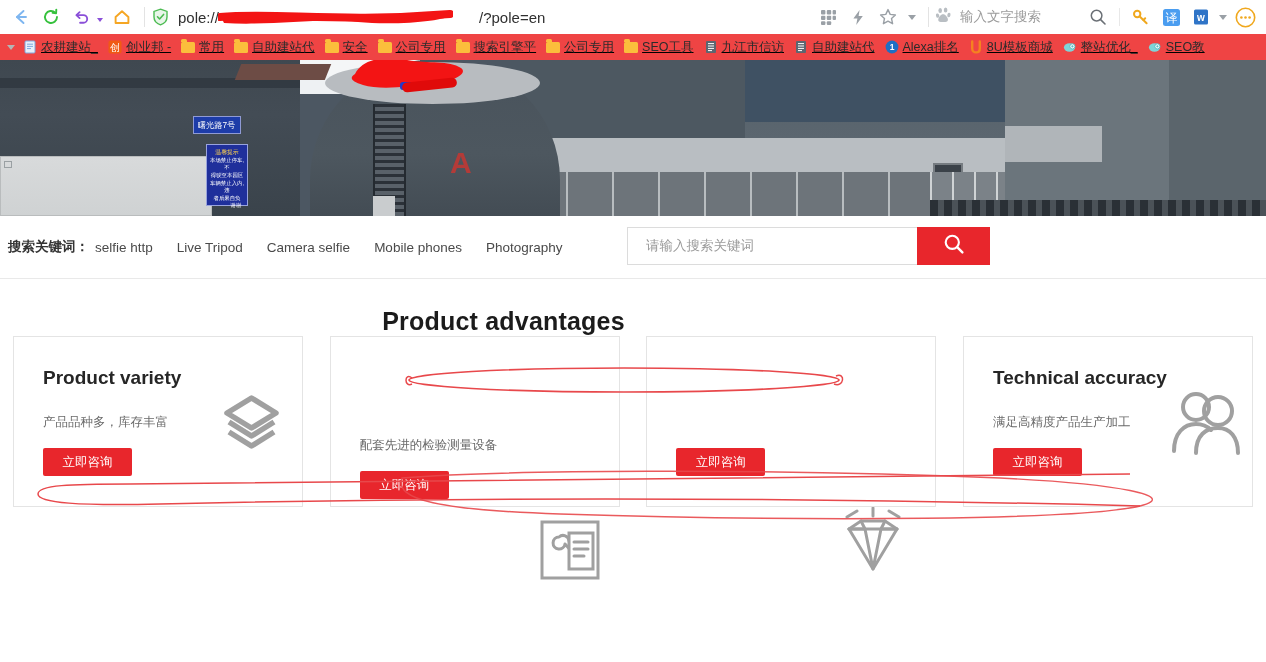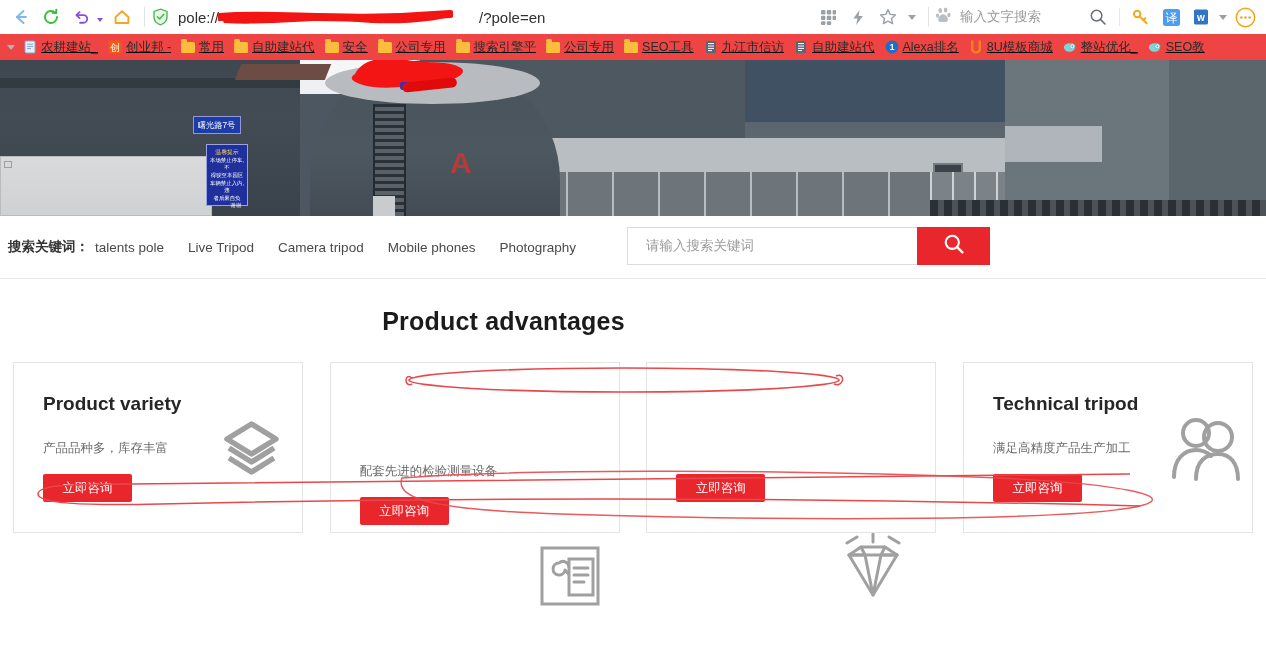--- a/index.html
+++ b/index.html
@@ -153,21 +153,21 @@
   .section{width:1007px;background:#fff;padding-top:28px;box-sizing:border-box;}
   .sec-title{
     text-align:center;font-size:25px;font-weight:bold;color:#1b1b1b;letter-spacing:.2px;
   }
   .sec-sub{
     text-align:center;font-size:13.5px;color:#555;margin-top:19px;position:relative;
   }
 
   
   .cards{
-    display:flex;justify-content:space-between;padding:0 13px;margin-top:26px;box-sizing:border-box;
+    display:flex;justify-content:space-between;padding:0 13px;box-sizing:border-box;
     width:1266px;
   }
   .card{
     width:290px;height:171px;border:1px solid #e4e4e4;box-sizing:border-box;
     position:relative;background:#fff;overflow:visible;
   }
   .card-h{
     font-size:19px;font-weight:bold;color:#262626;line-height:1.28;
     position:absolute;left:29px;top:29px;width:215px;
   }
@@ -488,23 +488,23 @@
         <path d="M10 22 C18 6, 40 4, 62 8 C84 12, 104 8, 116 16 C124 22, 106 30, 86 32 C62 35, 34 38, 18 33 C6 29, 4 26, 10 22 Z" fill="#f31414"></path>
       </svg>
     </div>
     <div class="b-blue"></div>
     <div class="b-redact2"></div>
   </div>
   <div class="b-dot"></div>
 
   <div class="kwbar">
     <span class="kw-label">搜索关键词：</span>
-    <span class="kw-item first">talents pole</span>
+    <span class="kw-item first">selfie http</span>
     <span class="kw-item">Live Tripod</span>
-    <span class="kw-item">Camera tripod</span>
+    <span class="kw-item">Camera selfie</span>
     <span class="kw-item">Mobile phones</span>
     <span class="kw-item">Photography</span>
 
     <div class="kw-search">
       <div class="kw-input">请输入搜索关键词</div>
       <div class="kw-btn">
         <span>
           <svg width="24" height="24" viewBox="0 0 24 24">
               <circle cx="10.3" cy="10.3" r="6.6" fill="none" stroke="#ffffff" stroke-width="2.1"></circle>
               <path d="M15.2 15.2 L20.4 20.4" stroke="#ffffff" stroke-width="2.4" stroke-linecap="round"></path>
@@ -558,21 +558,21 @@
               <path d="M12 22 H60 L36 62 Z"></path>
               <path d="M12 22 L24 14 H48 L60 22"></path>
               <path d="M24 14 L28 22 L36 62 L44 22 L48 14"></path>
               <path d="M12 22 L28 22 M44 22 L60 22"></path>
             </g>
           </svg>
         </div>
       </div>
 
       <div class="card">
-        <div class="card-h">Technical tripod</div>
+        <div class="card-h">Technical accuracy</div>
         <div class="card-d" style="top:77px">满足高精度产品生产加工</div>
         <div class="card-btn" style="top:111px">立即咨询</div>
         <div class="card-ico" style="right:12px;top:52px">
           <svg width="72" height="70" viewBox="0 0 72 70">
             <g fill="none" stroke="#9b9b9b" stroke-width="4" stroke-linecap="round">
               <circle cx="28" cy="18" r="13"></circle>
               <path d="M6 62 C6 44, 16 35, 28 35 C34 35, 39 37, 43 41"></path>
               <circle cx="50" cy="22" r="14"></circle>
               <path d="M28 64 C28 46, 38 39, 50 39 C62 39, 70 48, 70 64"></path>
             </g>

